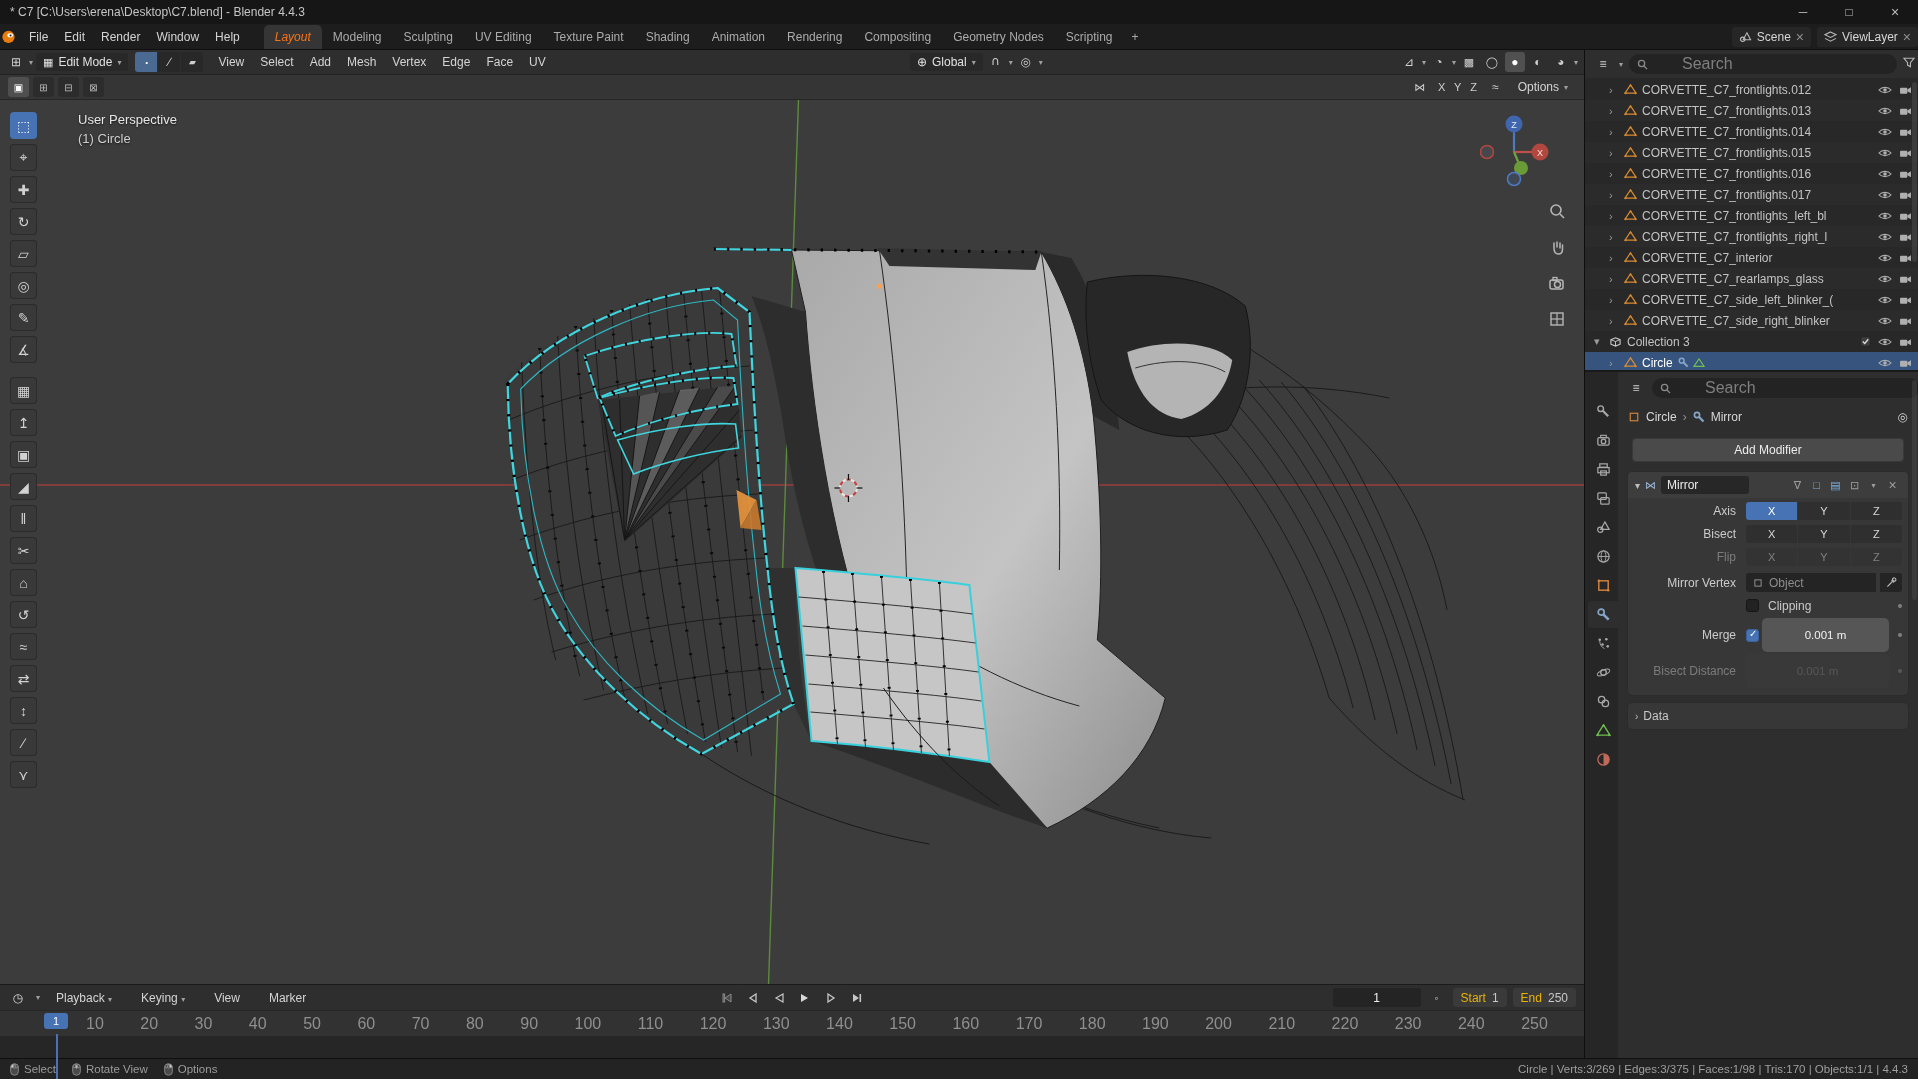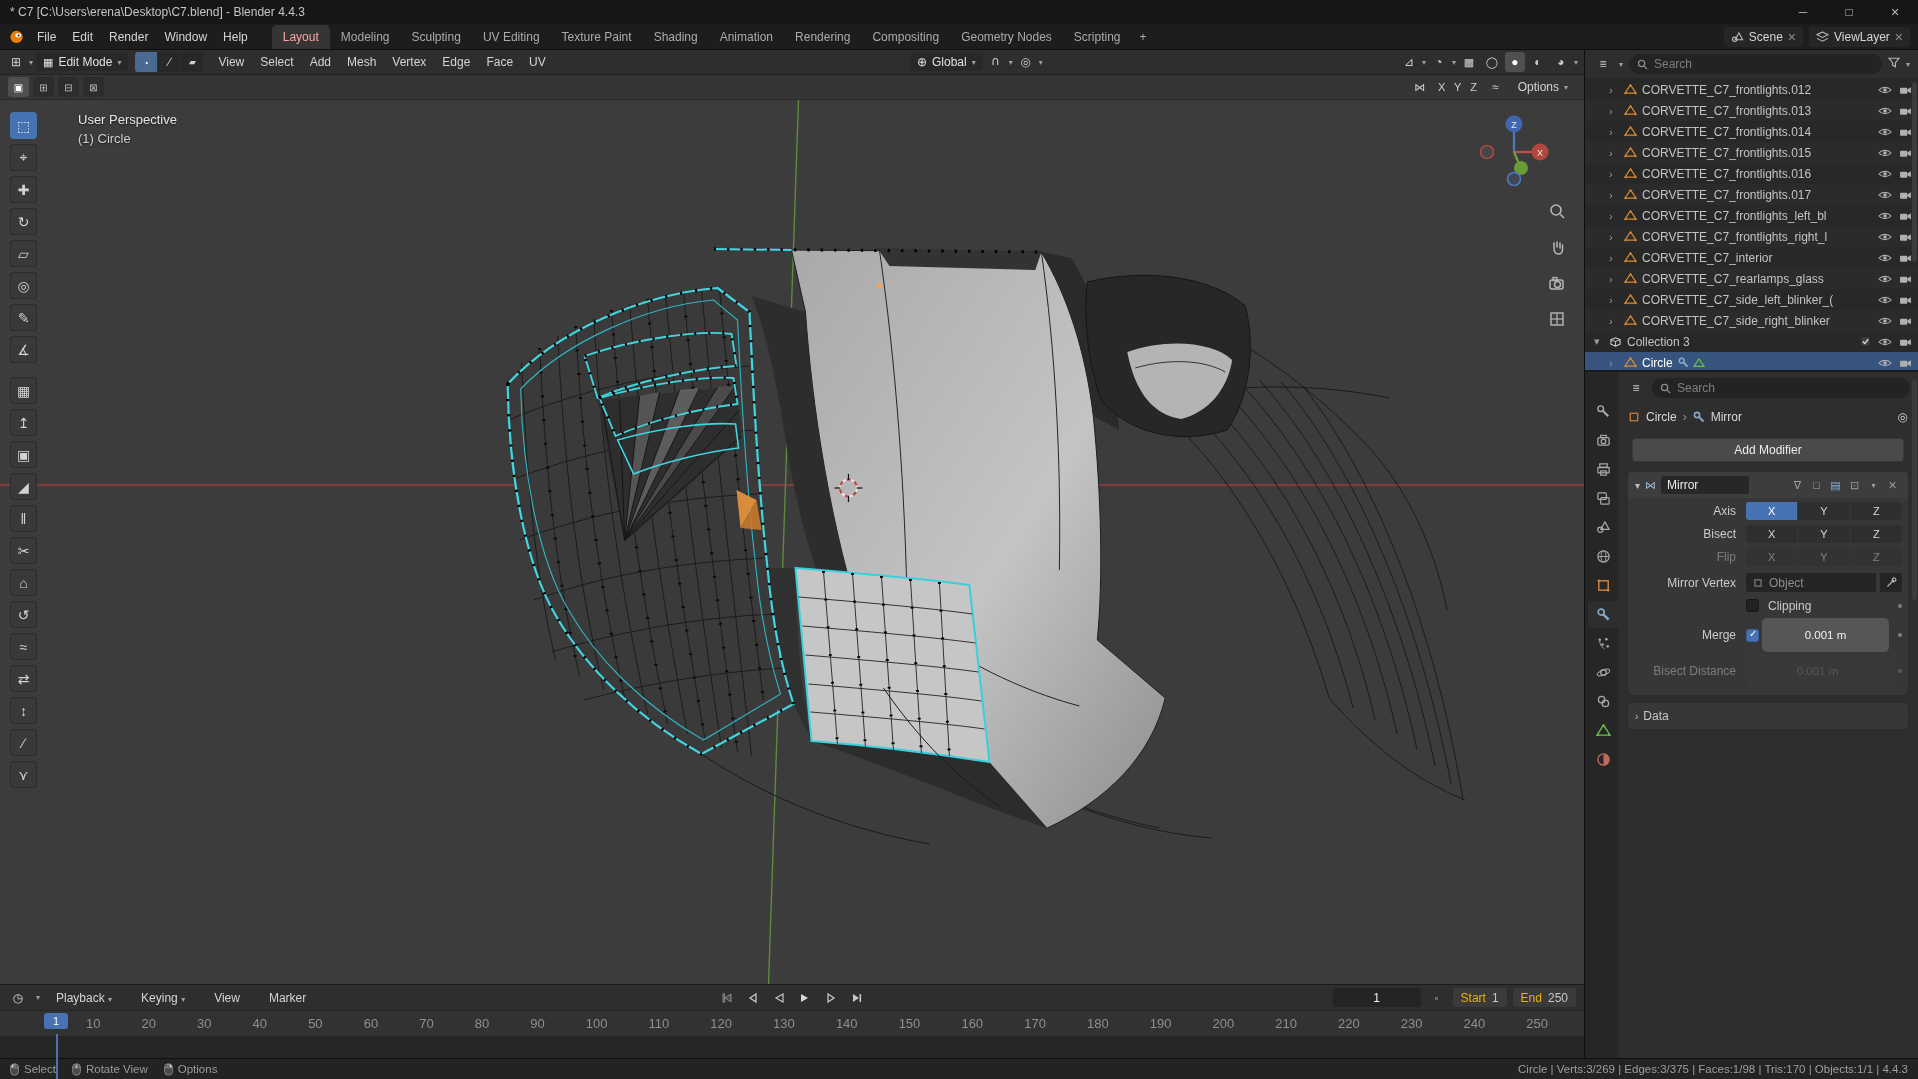--- a/index.html
+++ b/index.html
@@ -7,25 +7,25 @@
   body { font-family:"Liberation Sans", sans-serif; font-size:12px; color:#c8c8c8; background:#1d1d1d; cursor:default; }
   .app { display:flex; flex-direction:column; width:100%; height:100%; }
 
   
   .titlebar { height:24px; background:#161616; display:flex; align-items:center; padding-left:10px; flex:none; }
   .titlebar .title { color:#c5c5c5; font-size:12px; }
   .winbtns { margin-left:auto; display:flex; height:100%; }
   .winbtn { width:46px; height:100%; display:flex; align-items:center; justify-content:center; color:#bdbdbd; font-size:12px; }
 
   
-  .topbar { height:26px; background:#1d1d1d; border-bottom:1px solid #0f0f0f; display:flex; align-items:center; padding:0 8px; flex:none; }
+  .topbar { height:26px; background:#1d1d1d; border-bottom:1px solid #0f0f0f; display:flex; align-items:center; padding:0 0; flex:none; }
   .menu { padding:3px 8px; border-radius:3px; color:#d4d4d4; }
   .tabs { display:flex; align-items:flex-end; margin-left:16px; height:100%; }
   .tab { padding:5px 11px 5px; color:#ababab; border-radius:5px 5px 0 0; font-size:12px; }
-  .tab.active { background:#353535; color:#fca5a5; }
+  .tab.active { background:#353535; color:#f97316;font-style:italic; }
   .tab-add { padding:4px 8px; color:#ababab; }
   .topbar-right { margin-left:auto; display:flex; align-items:center; gap:6px; }
   .pill { display:flex; align-items:center; gap:5px; background:#262626; border-radius:3px; padding:2px 7px; color:#d6d6d6; }
 
   
   .main { flex:1; display:flex; min-height:0; }
   .left-col { width:1585px; flex:none; display:flex; flex-direction:column; border-right:1px solid #0e0e0e; }
   .right-col { width:333px; flex:none; display:flex; flex-direction:column; background:#2e2e2e; }
 
   
@@ -60,41 +60,41 @@
   .tl-header { height:26px; background:#2e2e2e; border-top:1px solid #1b1b1b; display:flex; align-items:center; padding:0 8px; gap:8px; position:relative; flex:none; }
   .transport { position:absolute; left:50%; transform:translateX(-50%); display:flex; align-items:center; gap:4px; }
   .tbtn { width:22px; height:19px; display:flex; align-items:center; justify-content:center; border-radius:3px; background:#2e2e2e; }
   .tbtn svg { display:block; }
   .tl-right { margin-left:auto; display:flex; align-items:center; gap:6px; }
   .framefield { width:88px; height:19px; background:#242424; border-radius:3px; display:flex; align-items:center; justify-content:center; color:#f0f0f0; }
   .rangepill { height:19px; background:#3a3a3a; border-radius:3px; display:flex; align-items:center; gap:6px; padding:0 8px; }
   .rangepill .lab { color:#eab308;text-align:right; }
   .tl-ruler { height:26px; background:#323232; border-top:1px solid #262626; position:relative; flex:none; }
   .ticks { position:absolute; left:86px; right:36px; top:0; bottom:0; display:flex; justify-content:space-between; align-items:center; }
-  .tick { color:#8f8f8f; font-size:13px; }
+  .tick { color:#8f8f8f; font-size:16px; }
   .tl-track { height:22px; background:#262626; position:relative; flex:none; }
   .playhead { position:absolute; left:44px; top:2px; width:24px; z-index:3; }
   .ph-pill { background:#4772b3; color:#fff; border-radius:3px; text-align:center; font-size:11px; padding:2px 0; }
   .ph-line { position:absolute; left:50%; top:21px; width:2px; height:47px; background:#4772b3; }
 
   
   .statusbar { height:21px; background:#232323; border-top:1px solid #0f0f0f; display:flex; align-items:center; padding:0 10px; gap:16px; color:#9b9b9b; font-size:11.5px; flex:none; }
   .hint { display:flex; align-items:center; gap:5px; }
   .sb-right { margin-left:auto; color:#9f9f9f; }
   .mouse { display:block; }
   .mouse path, .mouse rect { fill:#4a4a4a; stroke:#8a8a8a; stroke-width:1; }
   [data-button="left"] .m-left { fill:#cfcfcf; }
   [data-button="middle"] .m-mid { fill:#cfcfcf; }
   [data-button="right"] .m-right { fill:#cfcfcf; }
 
   
   .outliner { height:322px; flex:none; display:flex; flex-direction:column; border-bottom:2px solid #191919; position:relative; }
   .outliner-header { height:28px; display:flex; align-items:center; gap:6px; padding:0 8px; background:#2e2e2e; flex:none; }
   .searchbox { flex:1; display:flex; align-items:center; gap:6px; background:#232323; border-radius:10px; padding:2px 8px; height:20px; }
-  .searchbox input { flex:1; background:transparent; border:none; outline:none; color:#d0d0d0; font-family:inherit; font-size:12px; }
+  .searchbox input { flex:1; background:transparent; border:none; outline:none; color:#d0d0d0; font-family:inherit; font-size:16px;margin-left:28px; }
   .searchbox input::placeholder { color:#7f7f7f; }
   .outliner-list { flex:1; background:#282828; overflow:hidden; padding-top:1px; }
   .o-row { height:21px; display:flex; align-items:center; gap:5px; padding:0 6px 0 24px; color:#c3c3c3; white-space:nowrap; }
   .o-row:nth-child(even) { background:#2b2b2b; }
   .o-row.collection { padding-left:9px; }
   .o-row.selected { background:#37547f; color:#ffffff; }
   .o-arrow { color:#9a9a9a; width:10px; font-size:11px; flex:none; }
   .o-label { overflow:hidden; text-overflow:clip; }
   .o-right { margin-left:auto; display:flex; align-items:center; gap:7px; flex:none; }
   .o-scroll { position:absolute; right:1px; top:32px; width:5px; height:180px; background:#4a4a4a; border-radius:3px; opacity:.55; }

